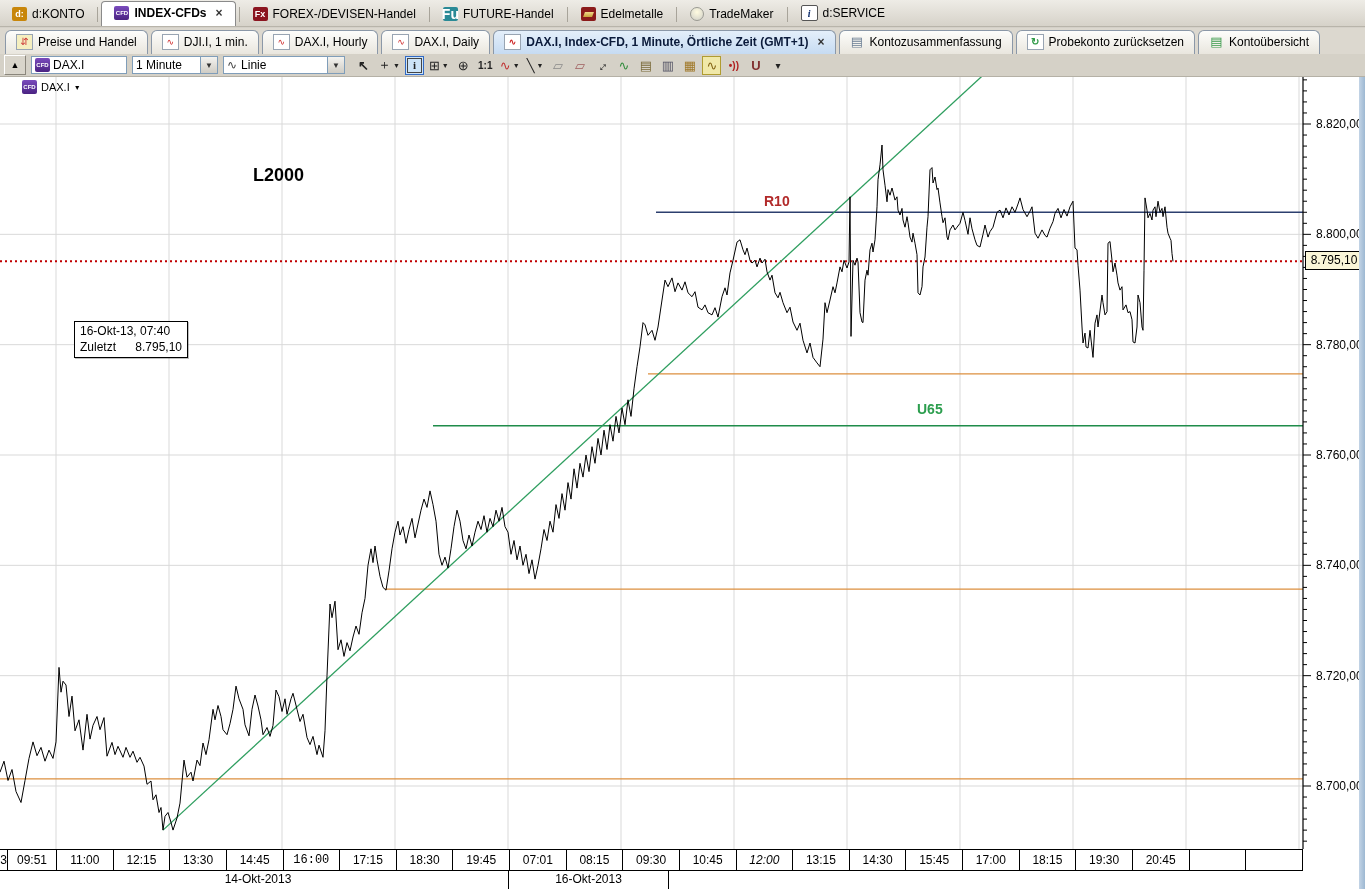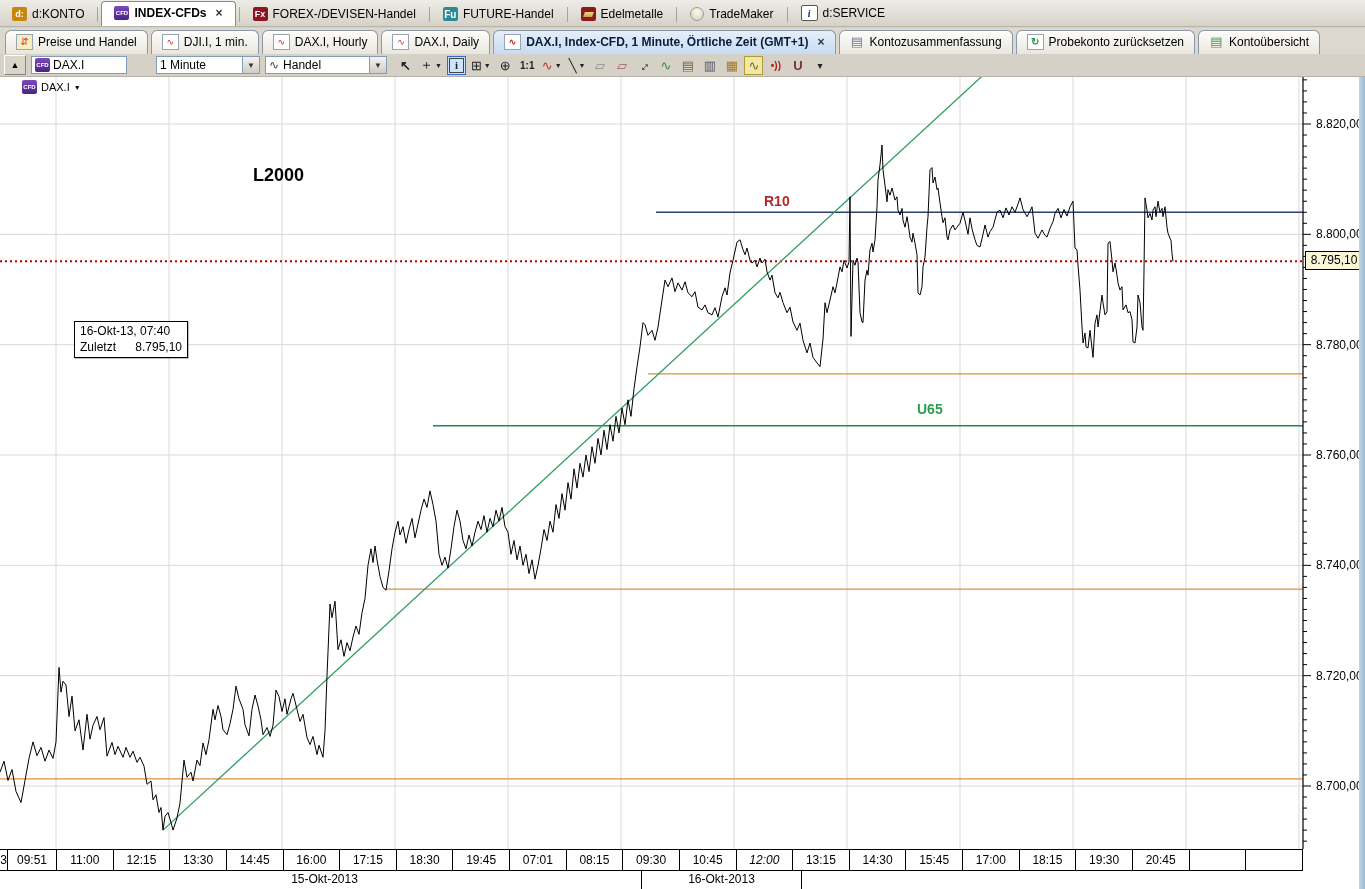--- a/index.html
+++ b/index.html
@@ -6,42 +6,42 @@
   body{width:1365px;height:889px;background:#d4d0c8;font-family:"Liberation Sans",sans-serif;overflow:hidden;position:relative;}
   
   .main-tabs{position:absolute;top:0;left:0;width:1365px;height:27px;background:linear-gradient(#eeece6,#d6d2c9);display:flex;align-items:flex-end;padding-left:2px;box-sizing:border-box;border-bottom:1px solid #b8b4aa;}
   .main-tab{display:flex;align-items:center;gap:5px;font-size:12px;color:#000;padding:4px 10px 5px;white-space:nowrap;cursor:default;}
   .main-tab.active{background:#fff;border:1px solid #8a8a8a;border-bottom:none;border-radius:4px 4px 0 0;font-weight:bold;padding:4px 12px 6px;}
   .mt-div{width:1px;height:15px;background:#a8a49a;margin:0 3px 4px;}
   .mi{width:15px;height:14px;border-radius:2px;color:#fff;font-size:7px;font-weight:bold;display:flex;align-items:center;justify-content:center;flex:0 0 auto;}
   .mi-dk{background:#c8860a;font-size:9px;}
   .mi-cfd{background:linear-gradient(#7a4bbd,#4a2382);font-size:6px;}
   .mi-fx{background:#8b1520;font-size:9px;}
-  .mi-fu{background:#2a8a96;font-size:10px;}
+  .mi-fu{background:#2a8a96;font-size:14px;}
   .mi-gold{background:#8b1a1a;}
   .mi-gold span{display:block;width:9px;height:5px;background:linear-gradient(#f2d98a,#c9a23a);transform:skewX(-20deg);}
   .mi-bulb{background:radial-gradient(circle at 50% 35%,#fffbe0,#cfcfc8);border:1px solid #9a9a92;border-radius:50%;width:12px;height:12px;}
   .mi-info{background:#fff;border:1px solid #555;color:#0a2a6a;font-size:10px;font-family:"Liberation Serif",serif;font-style:italic;}
   .close-x{font-size:12px;font-weight:bold;color:#333;margin-left:4px;cursor:default;}
   
   .sub-tabs{position:absolute;top:28px;left:0;width:1365px;height:26px;background:#dcd8cf;display:flex;align-items:flex-end;padding-left:5px;box-sizing:border-box;gap:3px;}
   .sub-tab{display:flex;align-items:center;gap:5px;font-size:12px;padding:3px 10px 4px;border:1px solid #8b98a8;border-bottom:none;border-radius:6px 6px 0 0;background:linear-gradient(#fdfdfb,#e9e6de);white-space:nowrap;height:16px;}
   .sub-tab.active{background:linear-gradient(#e4effa,#c6dbf2);font-weight:bold;color:#0a1a3a;}
   .sico{width:15px;height:14px;font-size:9px;line-height:14px;text-align:center;border:1px solid #98a4b2;background:#fff;color:#cc2222;flex:0 0 auto;}
   .sico-sort{background:#f5efc0;color:#cc3333;font-size:10px;}
   .sico-plain{border:none;background:none;font-size:13px;color:#6a7d93;}
   .sico-reset{color:#2e9a46;font-size:10px;font-weight:bold;}
   .sico-green{border:none;background:none;font-size:13px;color:#3a9a4a;}
   
   .toolbar{position:absolute;top:54px;left:0;width:1365px;height:23px;background:#d5d1c7;border-bottom:1px solid #b5b1a6;display:flex;align-items:center;padding:0 4px;box-sizing:border-box;gap:5px;}
   .tb-btn{width:20px;height:18px;border:1px solid #fff;border-right-color:#8a867c;border-bottom-color:#8a867c;background:#d9d5cb;font-size:9px;display:flex;align-items:center;justify-content:center;}
   .combo{background:#fff;border:1px solid #7f9db9;height:18px;display:flex;align-items:center;font-size:12px;padding-left:3px;box-sizing:border-box;}
   .combo .arr{width:16px;height:16px;margin-left:auto;background:linear-gradient(#f4f3f0,#cfccc4);border-left:1px solid #7f9db9;font-size:8px;display:flex;align-items:center;justify-content:center;color:#333;}
   .symbol-box{width:96px;}
-  .interval-box{width:104px;margin-left:24px;}
+  .interval-box{width:86px;}
   .style-box{width:122px;}
   .icon-btn{min-width:19px;height:19px;display:flex;align-items:center;justify-content:center;font-size:13px;color:#222;border:1px solid transparent;box-sizing:border-box;padding:0 1px;}
   .icon-btn.active-blue{background:#cde4f8;border:1px solid #316ac5;}
   .icon-btn.active-yellow{background:#f0e8a8;border:1px solid #b09c30;}
   .icon-btn .dd{font-size:7px;margin-left:2px;color:#222;}
   .rot45{display:inline-block;transform:rotate(-45deg);}
   .boxi{display:inline-block;width:13px;height:13px;border:1px solid #444;font-family:"Liberation Serif",serif;font-weight:bold;font-size:11px;line-height:13px;text-align:center;}
   
   .chart-wrap{position:absolute;top:77px;left:0;width:1365px;height:812px;background:#fff;}
   #plot{position:absolute;top:0;left:0;}
@@ -146,21 +146,21 @@
   <div class="combo symbol-box">
     <span class="mi mi-cfd">CFD</span>
     <span style="margin-left:3px">DAX.I</span>
   </div>
   <div class="combo interval-box">
     <span>1 Minute</span>
     <span class="arr">▼</span>
   </div>
   <div class="combo style-box">
     <span style="color:#444;margin-right:4px">∿</span>
-    <span>Handel</span>
+    <span>Linie</span>
     <span class="arr">▼</span>
   </div>
   <div id="tb-icons" style="display:flex;align-items:center;gap:3px;margin-left:4px">
       <span class="icon-btn">
         <span style="font-weight: bold;">↖</span>
       </span>
       <span class="icon-btn">
         <span>＋</span>
         <span class="dd">▼</span>
       </span>
@@ -346,38 +346,38 @@
     </div>
   </div>
   <div class="price-tag">8.795,10</div>
   <div class="time-row">
       <div class="time-cell" style="width: 8px;">3</div>
       <div class="time-cell" style="width: 49px;">09:51</div>
       <div class="time-cell" style="width: 56.6364px;">11:00</div>
       <div class="time-cell" style="width: 56.6364px;">12:15</div>
       <div class="time-cell" style="width: 56.6364px;">13:30</div>
       <div class="time-cell" style="width: 56.6364px;">14:45</div>
-      <div class="time-cell" style="width: 56.6364px;">16:00</div>
+      <div class="time-cell" style="width: 56.6364px; font-family: Liberation Mono, monospace;">16:00</div>
       <div class="time-cell" style="width: 56.6364px;">17:15</div>
       <div class="time-cell" style="width: 56.6364px;">18:30</div>
       <div class="time-cell" style="width: 56.6364px;">19:45</div>
       <div class="time-cell" style="width: 56.6364px;">07:01</div>
       <div class="time-cell" style="width: 56.6364px;">08:15</div>
       <div class="time-cell" style="width: 56.6364px;">09:30</div>
       <div class="time-cell" style="width: 56.6364px;">10:45</div>
       <div class="time-cell" style="width: 56.6364px; font-style: italic;">12:00</div>
       <div class="time-cell" style="width: 56.6364px;">13:15</div>
       <div class="time-cell" style="width: 56.6364px;">14:30</div>
       <div class="time-cell" style="width: 56.6364px;">15:45</div>
       <div class="time-cell" style="width: 56.6364px;">17:00</div>
       <div class="time-cell" style="width: 56.6364px;">18:15</div>
       <div class="time-cell" style="width: 56.6364px;">19:30</div>
       <div class="time-cell" style="width: 56.6364px;">20:45</div>
       <div class="time-cell" style="width: 56.6364px;"></div>
       <div class="time-cell" style="width: 56.6364px;"></div>
     </div>
   <div class="date-row">
       <div class="date-spacer" style="width: 8px;"></div>
-      <div class="date-cell" style="width: 634px;">15-Okt-2013</div>
+      <div class="date-cell" style="width: 501px;">14-Okt-2013</div>
       <div class="date-cell" style="width: 160px;">16-Okt-2013</div>
     </div>
   <div class="right-strip"></div>
 </div>
 
 </body></html>

